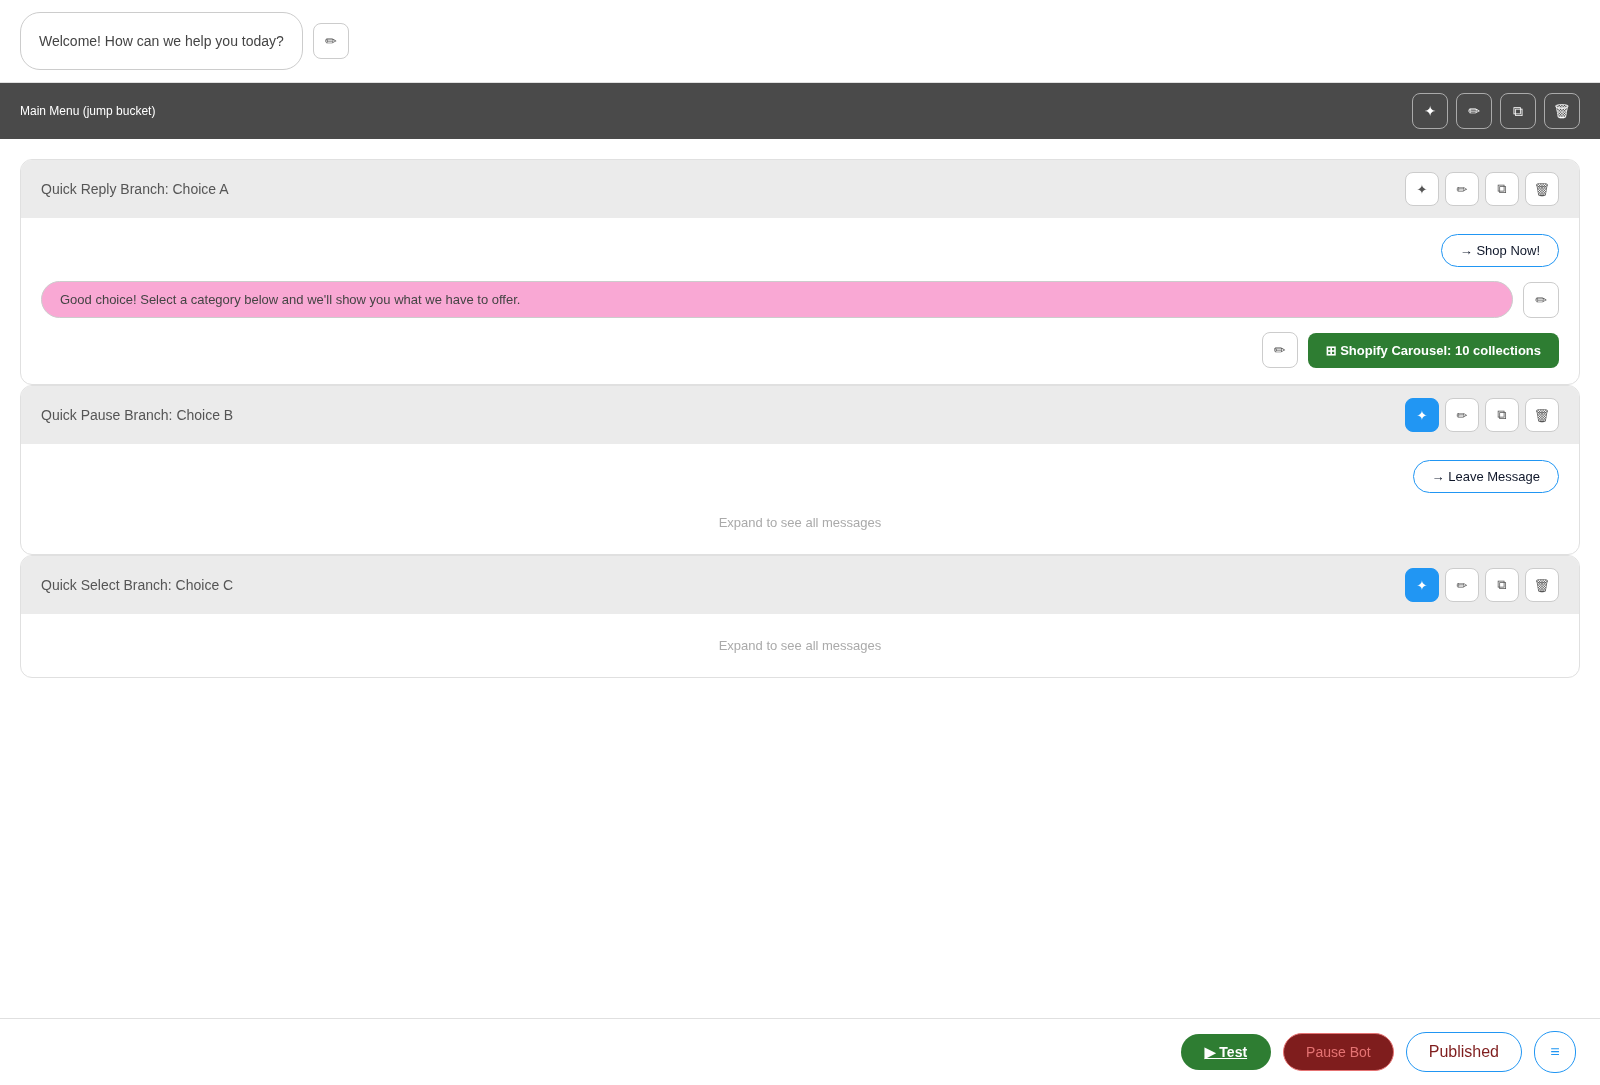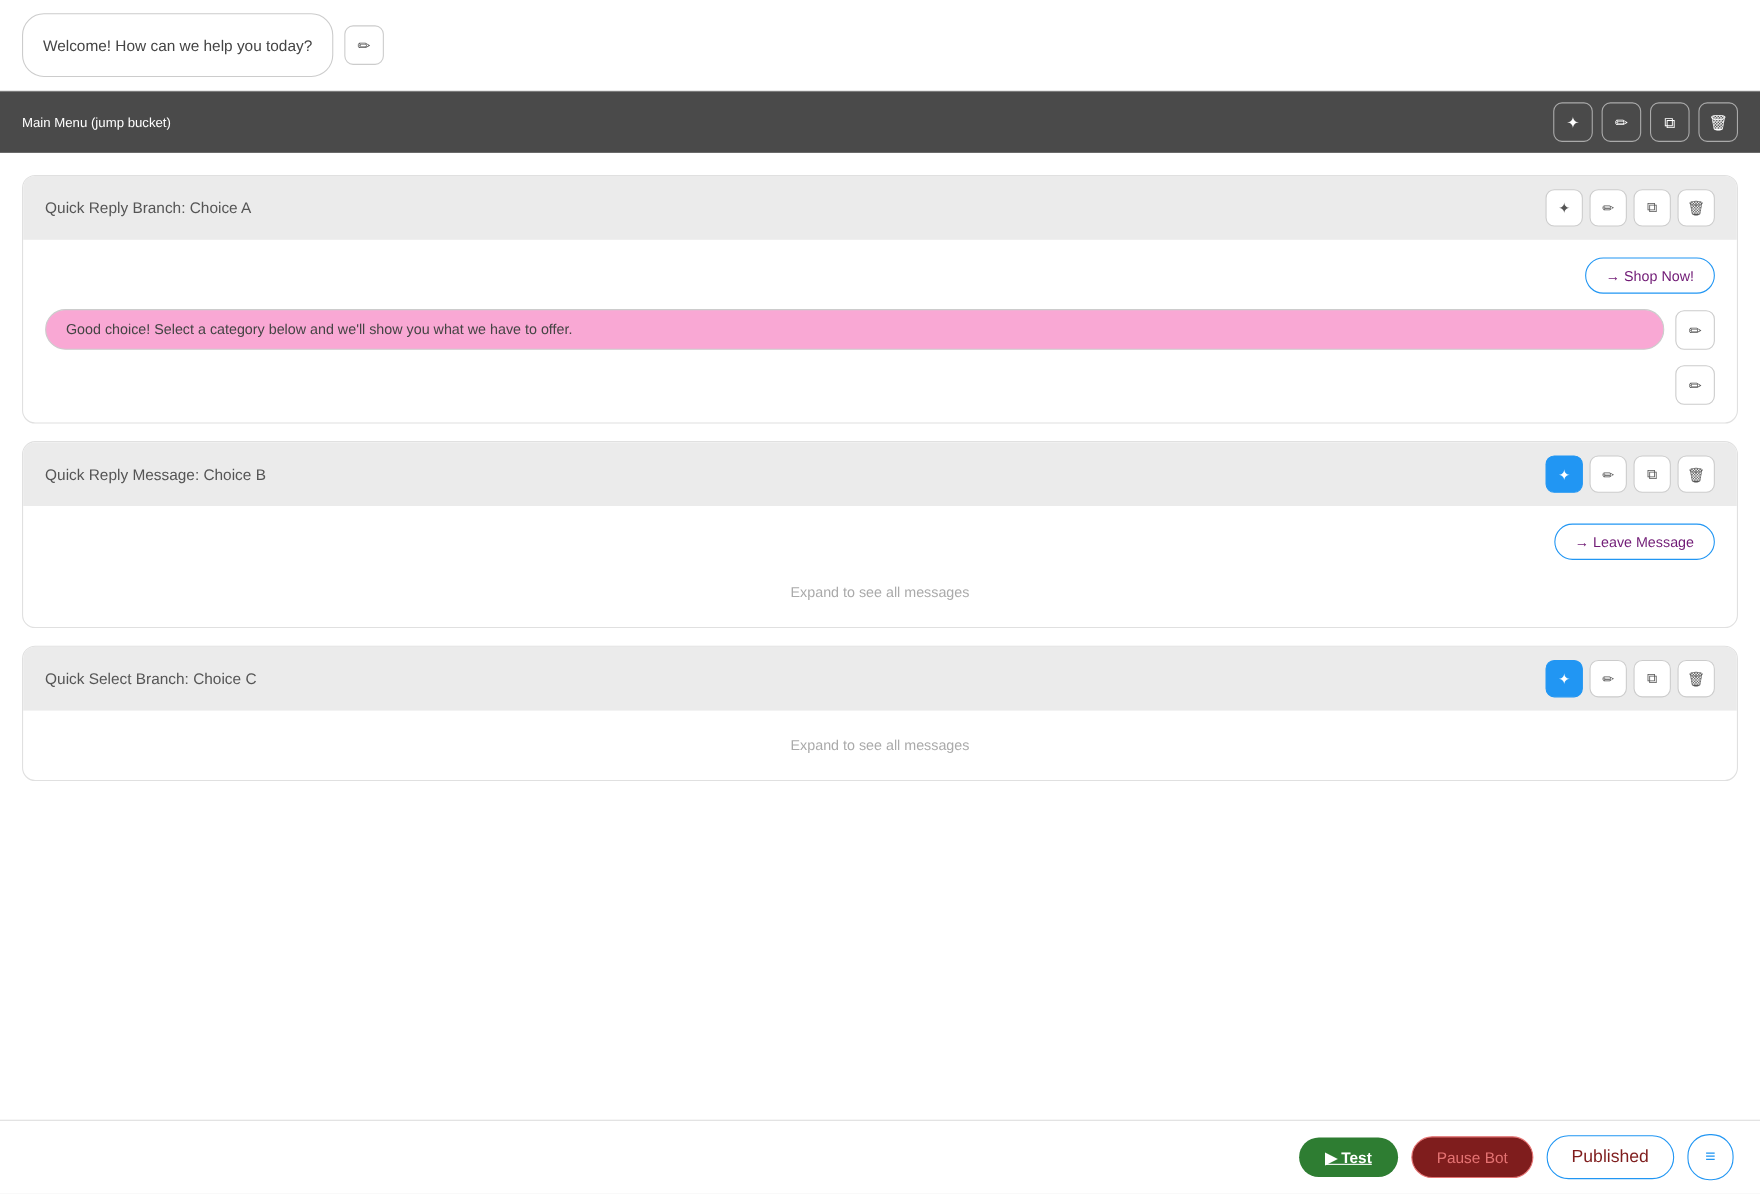--- a/index.html
+++ b/index.html
@@ -74,21 +74,21 @@
       color: #fff;
     }
 
     
     .content {
       flex: 1;
       background: #fff;
       padding: 20px;
       display: flex;
       flex-direction: column;
-      gap: 16px;
+      gap: 0;
       overflow-y: auto;
     }
 
     
     .branch-card {
       border: 1.5px solid #e0e0e0;
       border-radius: 12px;
       overflow: hidden;
       background: #fff;
     }
@@ -136,21 +136,21 @@
     
     .action-row {
       display: flex;
       justify-content: flex-end;
     }
     .arrow-btn {
       border: 1.5px solid #2196f3;
       border-radius: 20px;
       padding: 8px 18px;
       font-size: 13px;
-      color: #701a75;
+      color: #0f172a;
       background: #fff;
       cursor: pointer;
       display: flex;
       align-items: center;
       gap: 6px;
     }
 
     
     .message-row {
       display: flex;
@@ -286,27 +286,28 @@
     <div class="branch-body">
       <div class="action-row">
         <button class="arrow-btn">→ Shop Now!</button>
       </div>
       <div class="message-row">
         <div class="message-bubble">Good choice! Select a category below and we'll show you what we have to offer.</div>
         <button class="icon-btn">✏</button>
       </div>
       <div class="shopify-row">
         <button class="icon-btn">✏</button>
+        <button class="shopify-btn">⊞ Shopify Carousel: 10 collections</button>
       </div>
     </div>
   </div>
 
   <div class="branch-card">
     <div class="branch-header">
-      <span class="branch-title">Quick Reply Message: Choice B</span>
+      <span class="branch-title">Quick Pause Branch: Choice B</span>
       <div class="branch-actions">
         <button class="branch-icon-btn blue">✦</button>
         <button class="branch-icon-btn">✏</button>
         <button class="branch-icon-btn">⧉</button>
         <button class="branch-icon-btn">🗑</button>
       </div>
     </div>
     <div class="branch-body">
       <div class="action-row">
         <button class="arrow-btn">→ Leave Message</button>

